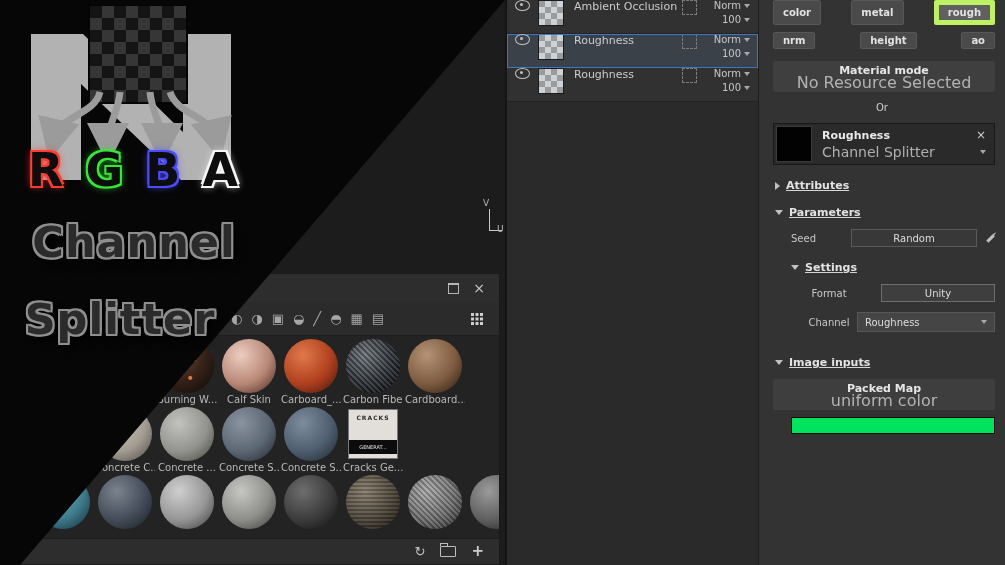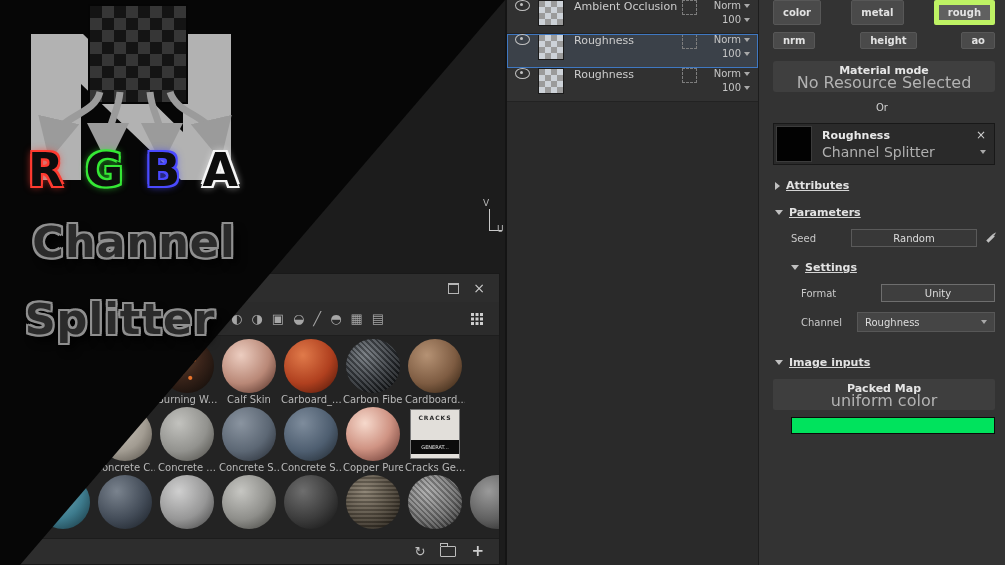--- a/index.html
+++ b/index.html
@@ -94,21 +94,21 @@
   .res-close{color:#d0d0d0;font-size:12px;line-height:12px;}
   .sec{display:flex;align-items:center;gap:6px;margin:14px 0 0 16px;text-decoration:underline;}
   .sec.inset{margin-left:32px;}
   .sec-label{font-size:11px;font-weight:bold;color:#e2e2e2;}
   .chev-r{width:0;height:0;border-top:4px solid transparent;border-bottom:4px solid transparent;
           border-left:5px solid #c0c0c0;display:inline-block;}
   .chev-d{width:0;height:0;border-left:4px solid transparent;border-right:4px solid transparent;
           border-top:5px solid #c0c0c0;display:inline-block;}
   .prop-row{display:flex;align-items:center;margin:10px 10px 0 32px;}
   .prop-row .prop-label{width:60px;font-size:10px;color:#c9c9c9;flex:none;}
-  .prop-row.inset{margin-left:42px;}
+  .prop-row.inset{margin-left:42px;text-align:center;}
   .prop-row.inset .prop-label{width:56px;}
   .seed-input{background:#383838;border:1px solid #5a5a5a;color:#dddddd;font-size:10px;
           text-align:center;height:16px;width:124px;padding:0;font-family:inherit;}
   .pencil{width:11px;height:3px;background:#c0c0c0;transform:rotate(-45deg);position:relative;
           display:inline-block;margin-left:9px;}
   .pencil::after{content:"";position:absolute;right:-4px;top:0;width:0;height:0;
           border-left:4px solid #c0c0c0;border-top:1.5px solid transparent;border-bottom:1.5px solid transparent;}
   .format-box{flex:1;height:16px;background:#3e3e3e;border:1px solid #6e6e6e;color:#dddddd;
           font-size:10px;display:flex;align-items:center;justify-content:center;margin-left:24px;}
   .dropdown{flex:1;height:18px;background:#454545;border:1px solid #575757;color:#dddddd;
@@ -201,24 +201,20 @@
           <div class="sphere" style="background-image:radial-gradient(circle at 35% 30%, #c2c2be, #92928e 55%, #55544f 90%)"></div>
           <div class="shelf-label">Concrete ...</div>
         </div>
         <div class="shelf-item">
           <div class="sphere" style="background-image:radial-gradient(circle at 35% 30%, #8a94a0, #5c6774 55%, #2d333c 90%)"></div>
           <div class="shelf-label">Concrete S...</div>
         </div>
         <div class="shelf-item">
           <div class="sphere" style="background-image:radial-gradient(circle at 35% 30%, #7e8c9c, #4e5e70 55%, #273039 90%)"></div>
           <div class="shelf-label">Concrete S...</div>
-        </div>
-        <div class="shelf-item">
-          <div class="sphere" style="background-image:radial-gradient(circle at 35% 30%, #f6d9cc, #cf9383 50%, #74423a 90%)"></div>
-          <div class="shelf-label">Copper Pure</div>
         </div>
         <div class="shelf-item">
           <div class="cracks-thumb">
             <span class="cracks-t1">CRACKS</span>
             <span class="cracks-t2">GENERAT...</span>
           </div>
           <div class="shelf-label">Cracks Ge...</div>
         </div>
       </div>
       <div class="shelf-row">

